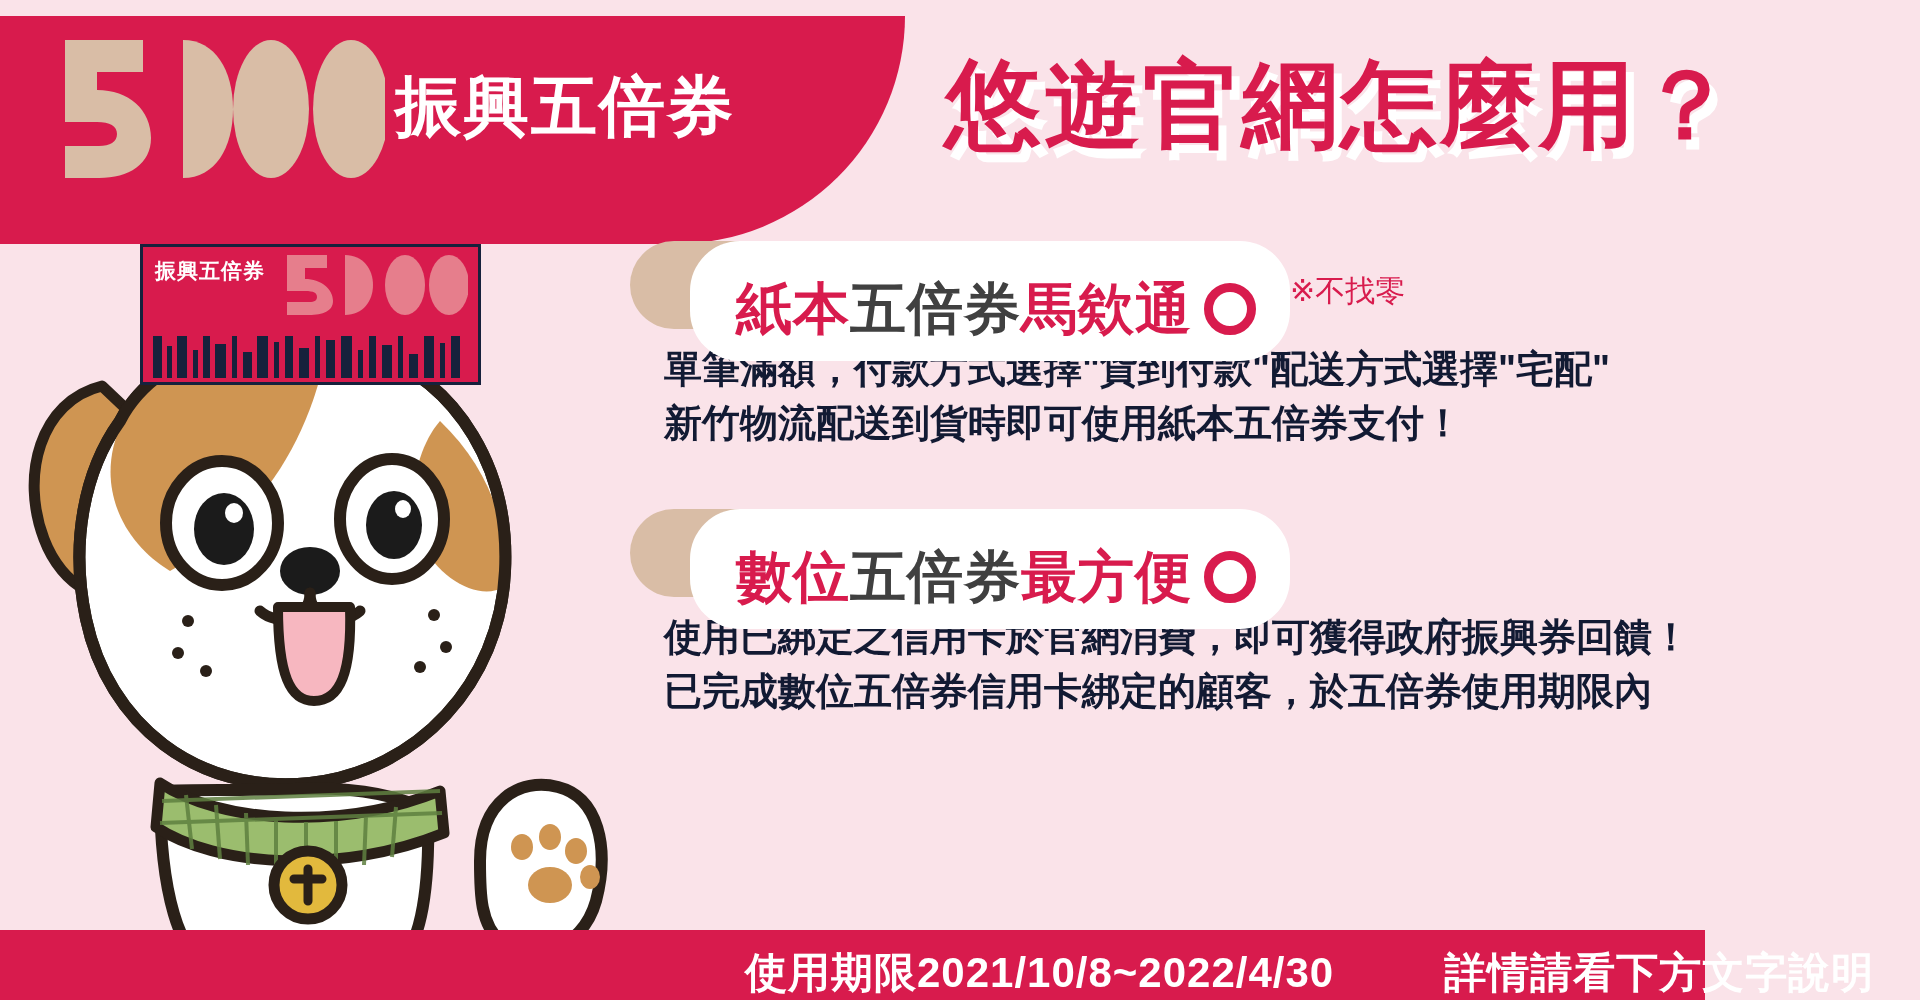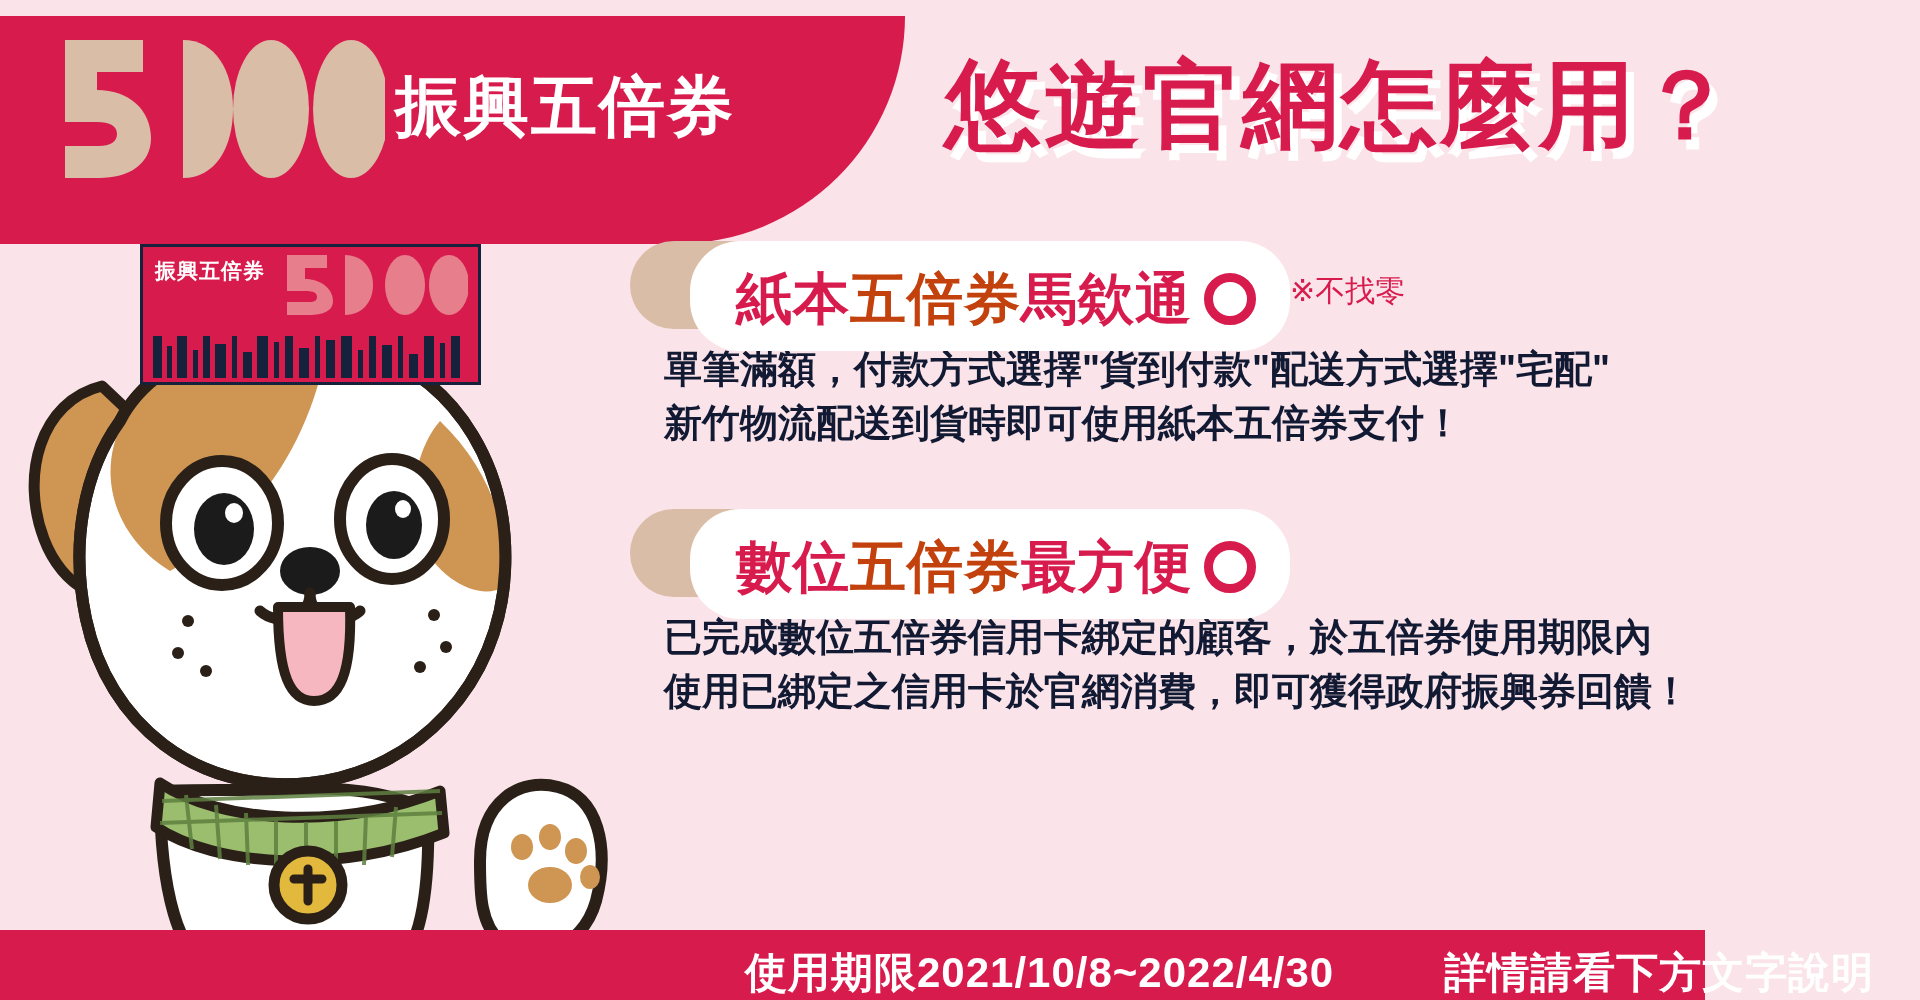--- a/index.html
+++ b/index.html
@@ -56,29 +56,29 @@
   .right-col{position:absolute;left:630px;top:215px;width:1260px;z-index:6;}
 
   .pill-row{position:relative;height:98px;margin-bottom:4px;}
   .pill-accent{
     position:absolute;left:0;top:10px;width:120px;height:88px;
     background:#d9bda6;border-radius:60px 0 0 60px;z-index:1;
   }
   .pill{
     position:absolute;left:60px;top:10px;height:104px;
     background:#ffffff;border-radius:50px;z-index:2;
-    display:flex;align-items:center;padding:6px 34px 0 46px;
+    display:flex;align-items:center;padding:16px 34px 0 46px;
     white-space:nowrap;
   }
   .pill .seg{
     font-size:56px;font-weight:700;letter-spacing:1px;line-height:1;
     font-family:"Liberation Sans","DejaVu Sans",sans-serif;
   }
   .seg.red{color:#d81b4d;}
-  .seg.navy{color:#c2410c;}
+  .seg.navy{color:#404040;}
   .circle-mark{
     display:inline-block;width:52px;height:52px;border:9px solid #d81b4d;
     border-radius:50%;margin-left:12px;box-sizing:border-box;
   }
   .note{
     position:absolute;z-index:3;color:#d81b4d;font-size:30px;font-weight:400;
     white-space:nowrap;top:40px;
   }
 
   .body-text{
@@ -254,22 +254,22 @@
     <div class="pill-row">
       <div class="pill-accent"></div>
       <div class="pill">
         <span class="seg red">數位</span>
         <span class="seg navy">五倍券</span>
         <span class="seg red">最方便</span>
         <span class="circle-mark"></span>
       </div>
     </div>
     <div class="body-text">
+      <div>使用已綁定之信用卡於官網消費，即可獲得政府振興券回饋！</div>
       <div>已完成數位五倍券信用卡綁定的顧客，於五倍券使用期限內</div>
-      <div>使用已綁定之信用卡於官網消費，即可獲得政府振興券回饋！</div>
     </div>
 
   </div>
 
   <div class="bottom-bar">
     <div class="b-item b-dates">使用期限2021/10/8~2022/4/30</div>
     <div class="b-item b-more">詳情請看下方文字說明</div>
   </div>
 
 </div>

